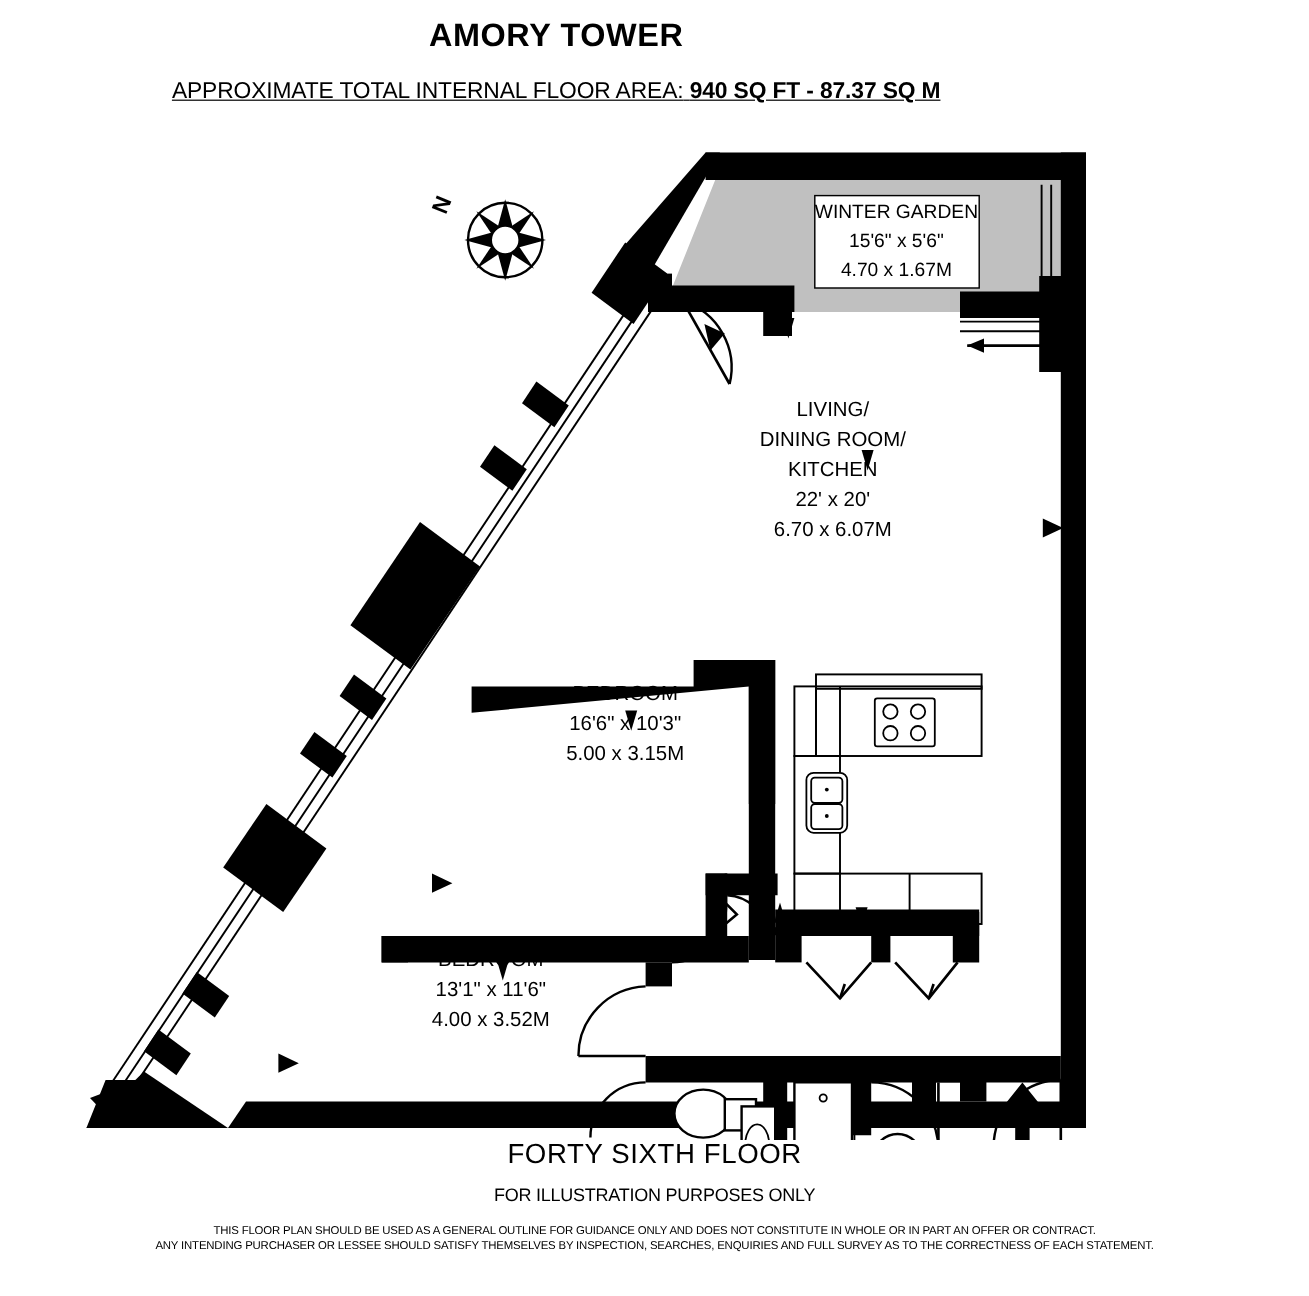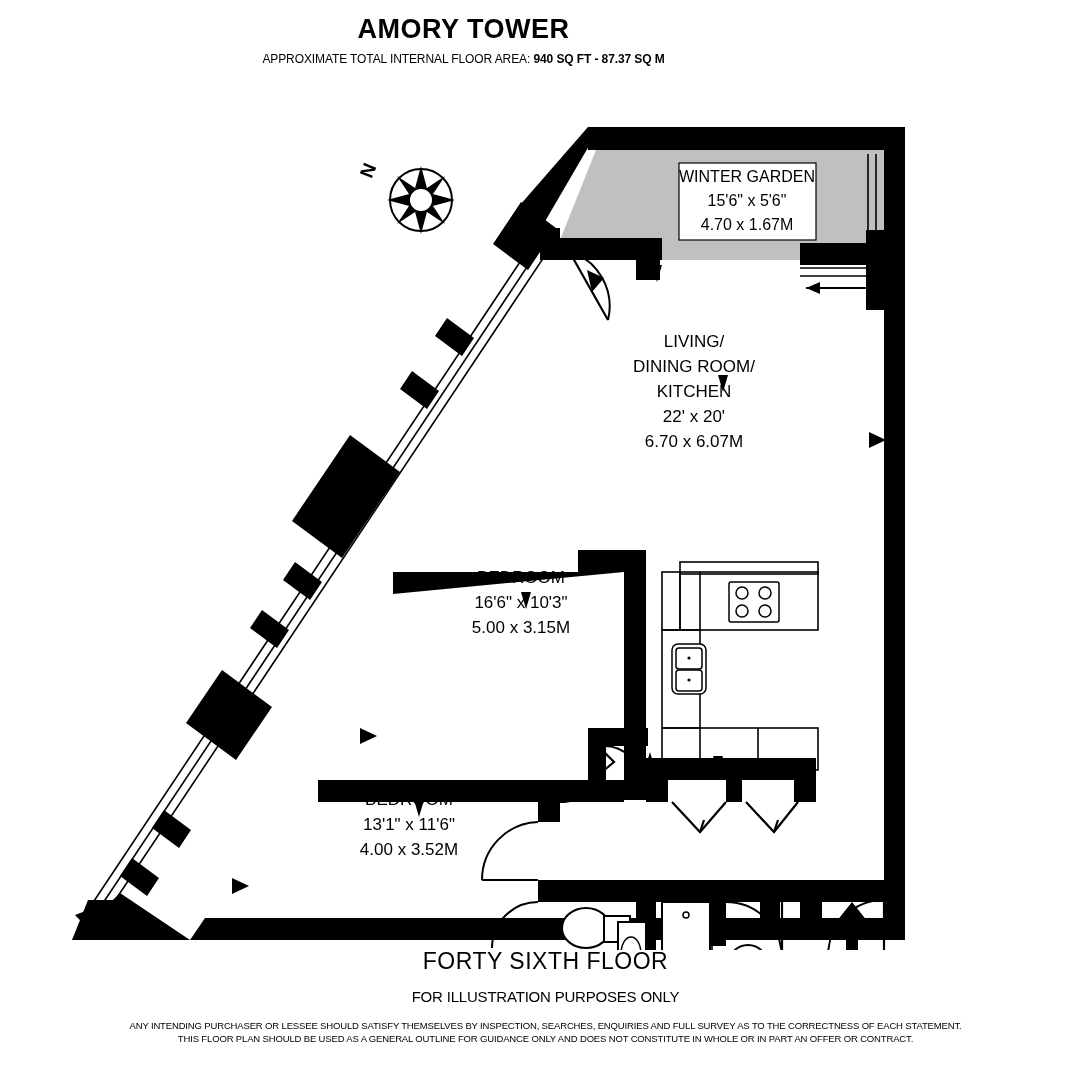--- a/index.html
+++ b/index.html
@@ -13,22 +13,22 @@
   }
   #page{position:relative;width:1091px;height:1080px;}
 
   
   .header{position:absolute;left:0;top:0;width:927px;text-align:center;}
   .title{
     font-size:27px;font-weight:bold;letter-spacing:.5px;
     margin-top:14px;
   }
   .area-line{
-    font-size:12px;font-weight:normal;letter-spacing:-0.1px;
-    margin-top:7px;white-space:nowrap;
+    font-size:19px;font-weight:normal;letter-spacing:-0.1px;
+    margin-top:21px;white-space:nowrap;text-decoration:underline;
   }
   .area-line .bold{font-weight:bold;}
   .area-sub{font-size:14px;margin-top:4px;}
   .area-line2{
     font-size:17.5px;margin-top:4px;white-space:nowrap;letter-spacing:-0.1px;
   }
   .area-line2 .bold{font-weight:bold;}
 
   
   .footer{position:absolute;left:0;top:948px;width:1091px;text-align:center;}
@@ -358,18 +358,18 @@
       <circle cx="0" cy="0" r="12" fill="#ffffff" stroke="#000" stroke-width="2"></circle>
       <text x="-47" y="-27" transform="rotate(-68,-47,-27)" font-family="Liberation Sans, sans-serif" font-size="19" font-weight="bold" fill="#000" text-anchor="middle">N</text>
     </g>
 
   </svg>
 
   <div class="footer">
     <div class="floor-name">FORTY SIXTH FLOOR</div>
     <div class="illus">FOR ILLUSTRATION PURPOSES ONLY</div>
     <div class="disclaimer">
+      <div>THIS FLOOR PLAN SHOULD BE USED AS A GENERAL OUTLINE FOR GUIDANCE ONLY AND DOES NOT CONSTITUTE IN WHOLE OR IN PART AN OFFER OR CONTRACT.</div>
       <div>ANY INTENDING PURCHASER OR LESSEE SHOULD SATISFY THEMSELVES BY INSPECTION, SEARCHES, ENQUIRIES AND FULL SURVEY AS TO THE CORRECTNESS OF EACH STATEMENT.</div>
-      <div>THIS FLOOR PLAN SHOULD BE USED AS A GENERAL OUTLINE FOR GUIDANCE ONLY AND DOES NOT CONSTITUTE IN WHOLE OR IN PART AN OFFER OR CONTRACT.</div>
     </div>
   </div>
 
 </div>
 
 </body></html>

